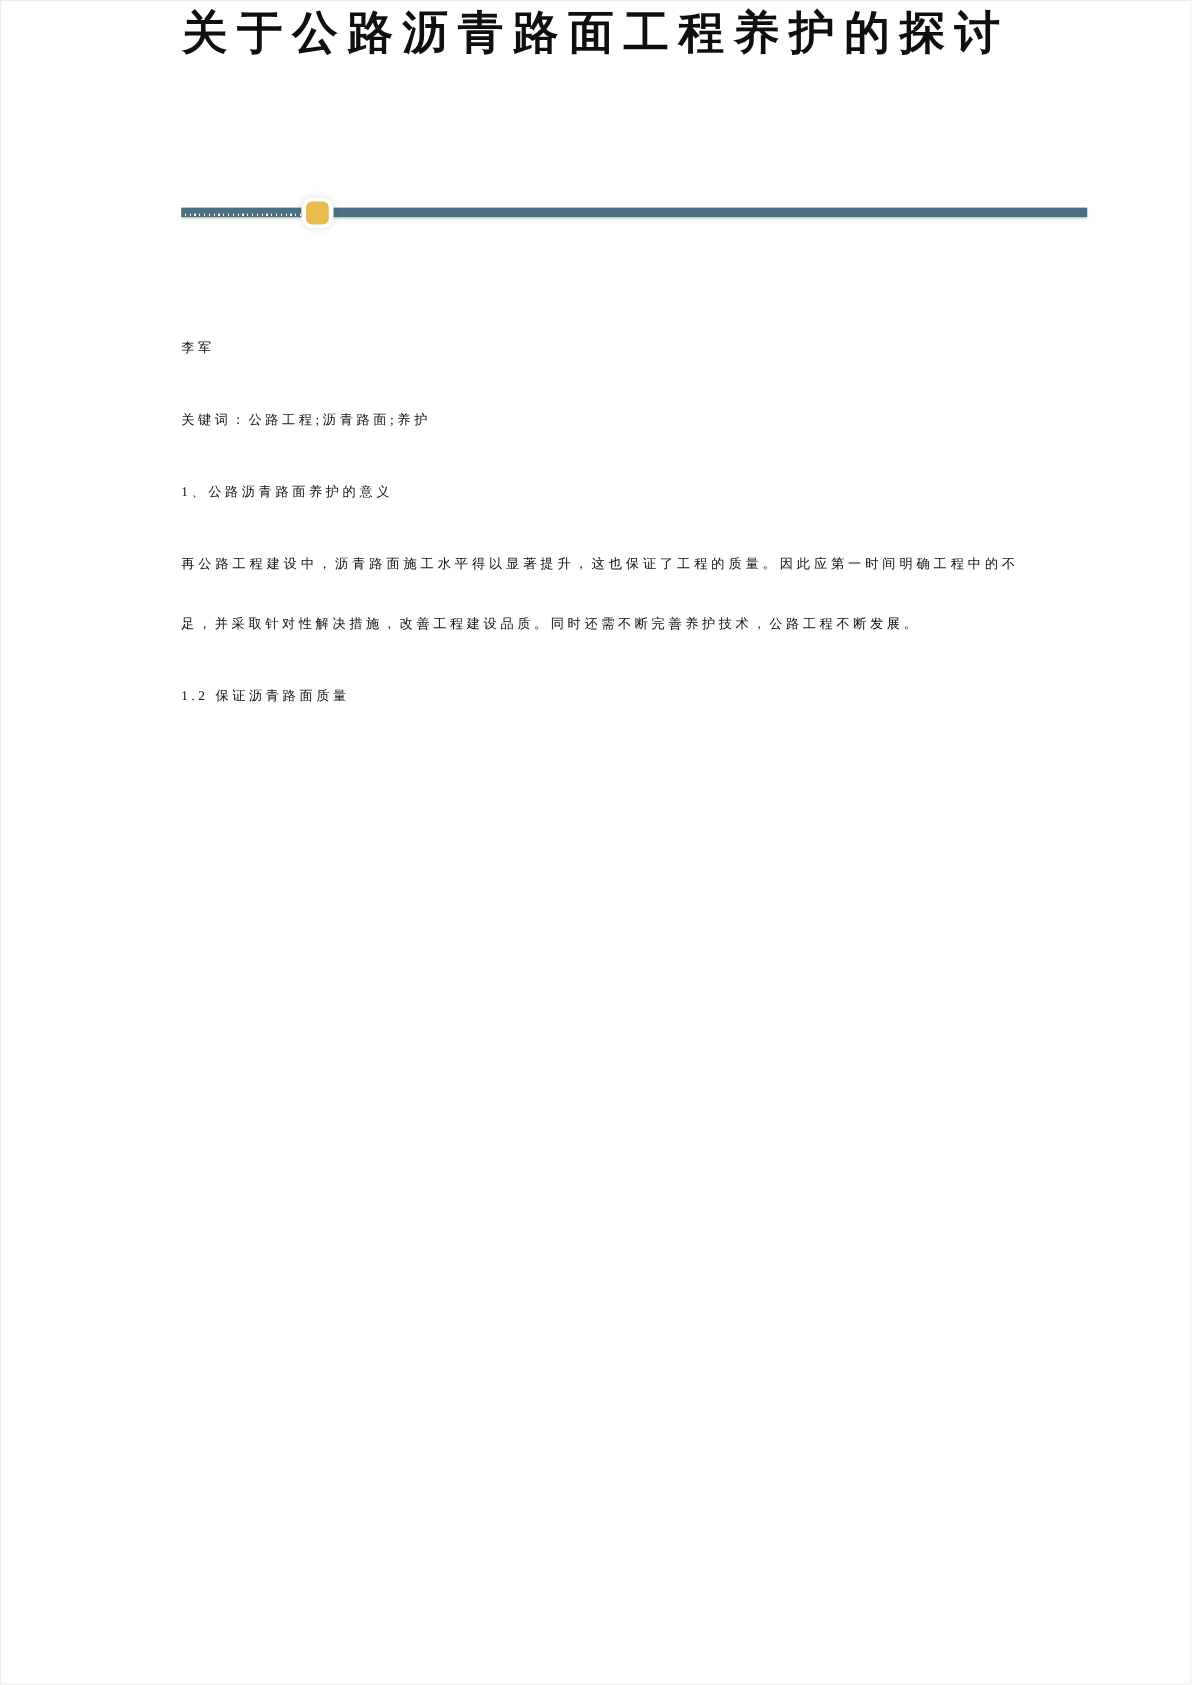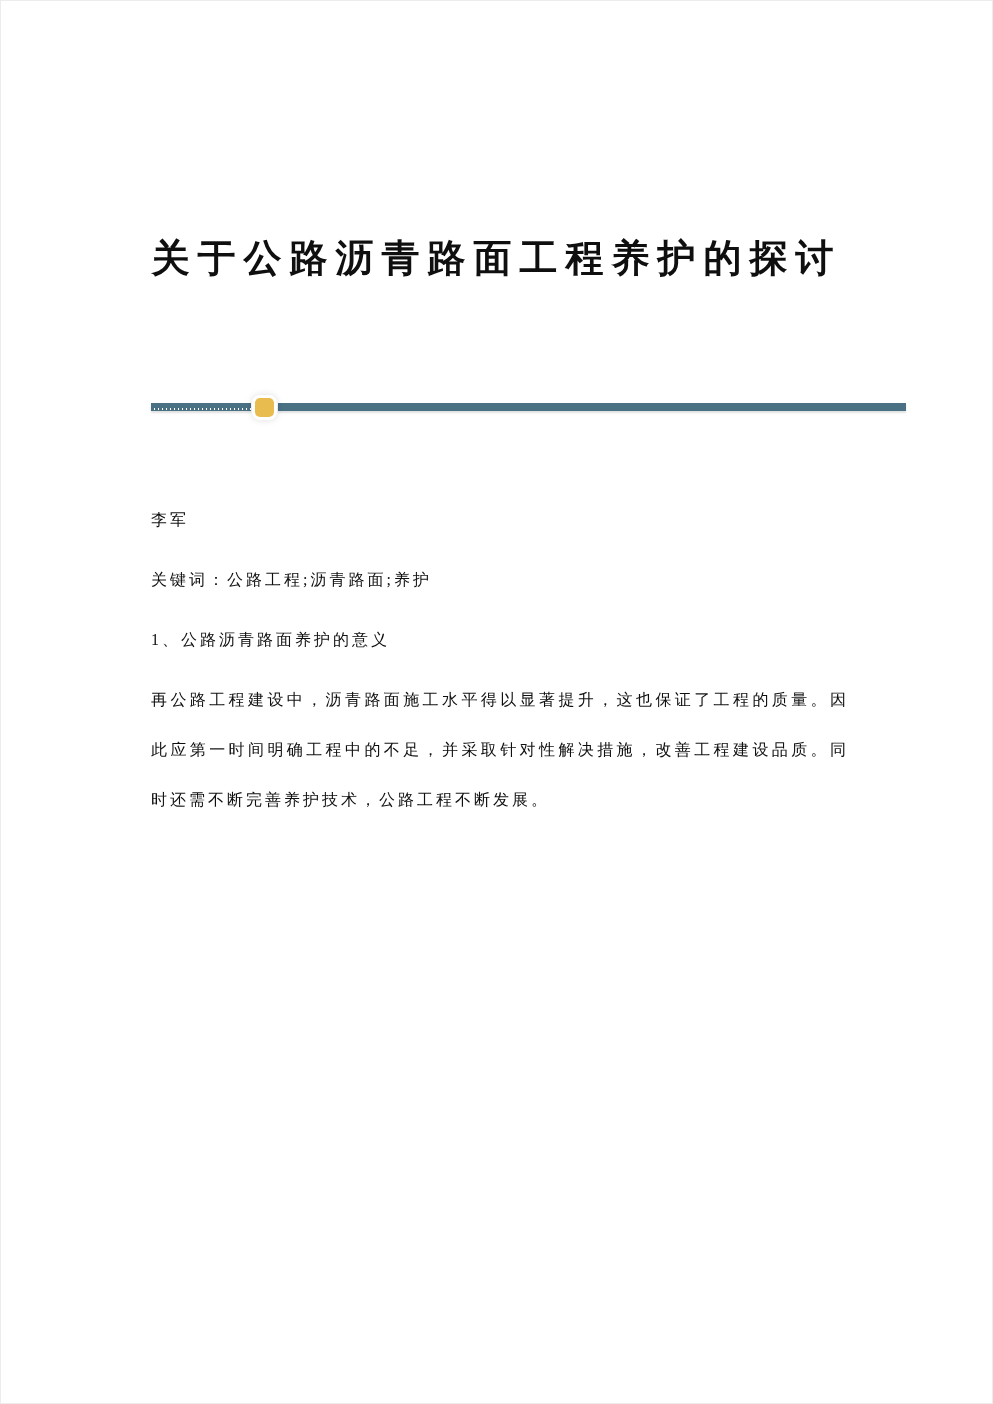--- a/index.html
+++ b/index.html
@@ -10,21 +10,20 @@
     margin: 0 auto;
     background: #ffffff;
     border: 1px solid #ececec;
     box-sizing: border-box;
     overflow: hidden;
     font-family: "Liberation Serif", "DejaVu Serif", serif;
     color: #000000;
   }
   .doc-title {
     margin: 0;
-    padding-top: 230px;
     text-align: center;
     font-size: 38px;
     font-weight: 600;
     line-height: 54px;
     letter-spacing: 8px;
     color: #0f0f0f;
     white-space: nowrap;
   }
   .divider {
     margin: 112px 88px 0 150px;
@@ -57,21 +56,21 @@
     height: 8px;
     background: #4a7084;
     box-shadow: 0 2px 2px rgba(0,0,0,0.12);
   }
   .body-text {
     margin: 78px 0 0 150px;
     width: 698px;
   }
   .body-text p {
     margin: 0 0 10px 0;
-    font-size: 16px;
+    font-size: 11px;
     line-height: 50px;
     letter-spacing: 3px;
     text-align: justify;
     color: #0f0f0f;
     word-break: break-all;
   }
 </style>
 </head>
 <body>
 
@@ -83,15 +82,16 @@
     <span class="seg-dotted"></span>
     <span class="dot"></span>
     <span class="seg-main"></span>
   </div>
 
   <div class="body-text">
     <p>李军</p>
     <p>关键词：公路工程;沥青路面;养护</p>
     <p>1、公路沥青路面养护的意义</p>
     <p>再公路工程建设中，沥青路面施工水平得以显著提升，这也保证了工程的质量。因此应第一时间明确工程中的不足，并采取针对性解决措施，改善工程建设品质。同时还需不断完善养护技术，公路工程不断发展。</p>
+    <p>1.2 保证沥青路面质量</p>
   </div>
 
 </div>
 
 </body></html>

